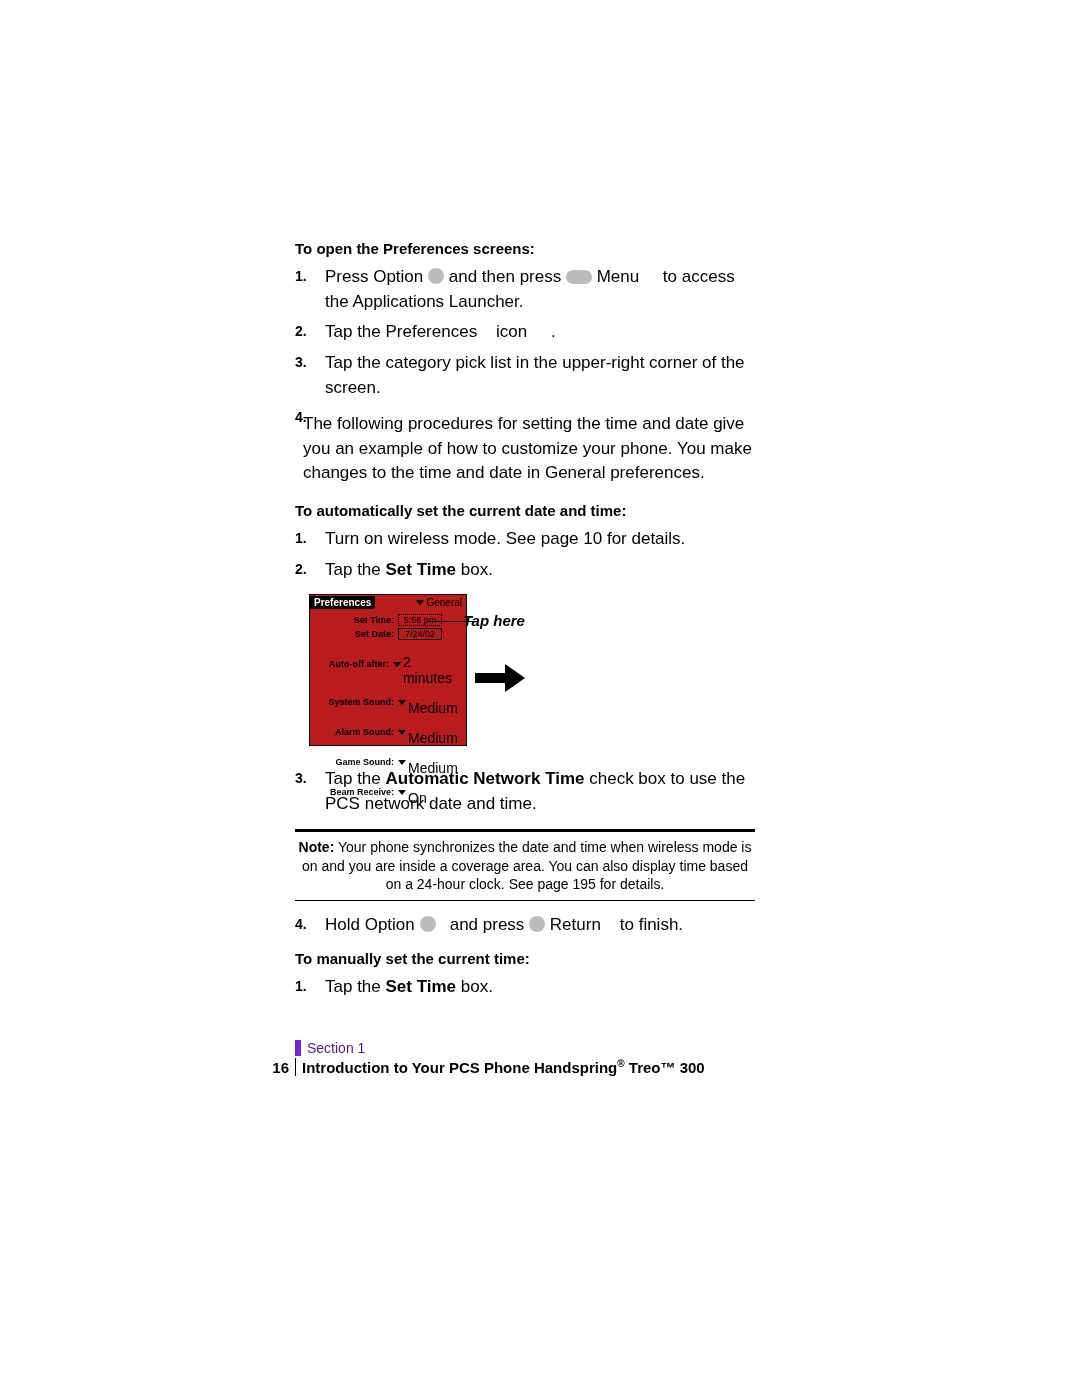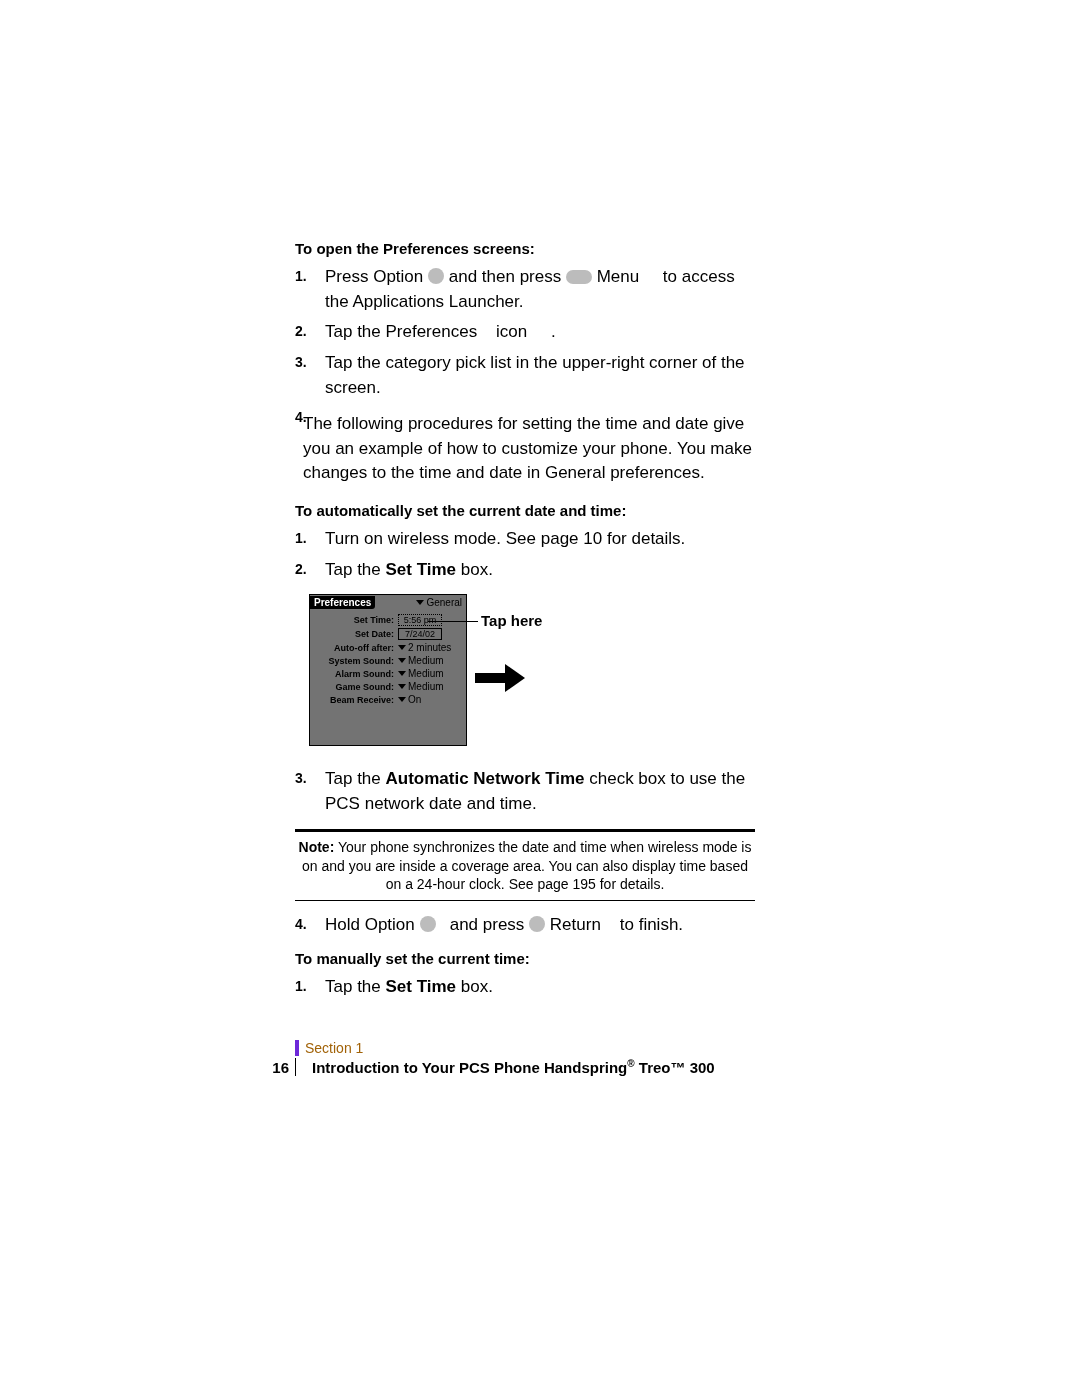--- a/index.html
+++ b/index.html
@@ -77,21 +77,21 @@
     margin: 6px 0 18px 0;
     height: 155px;
   }
   .prefs-screen {
     position: absolute;
     left: 14px;
     top: 0;
     width: 156px;
     height: 150px;
     border: 1px solid #000;
-    background: #737373;
+    background: #b91c1c;
     font-family: Tahoma, Arial, sans-serif;
   }
   .prefs-titlebar {
     display: flex;
     align-items: center;
     height: 15px;
   }
   .prefs-title-left {
     background: #000;
     color: #fff;
@@ -135,21 +135,22 @@
     font-weight: normal;
     font-size: 9px;
     min-width: 36px;
     text-align: center;
   }
   .prefs-row .valbox.dotted {
     border: 1px dotted #000;
   }
   .prefs-row .valplain {
     font-weight: normal;
-    font-size: 10px;
+    font-size: 14px;
+    margin-top: 12px;
   }
   .callout-line {
     position: absolute;
     height: 0;
     border-top: 1px solid #000;
   }
   .callout-label {
     position: absolute;
     font-weight: bold;
     font-size: 15px;
@@ -197,42 +198,42 @@
   }
 
   .footer-area {
     position: absolute;
     left: 263px;
     top: 1040px;
     width: 500px;
   }
   .footer-section {
     font-size: 14px;
-    color: #a16207;
+    color: #4c1d95;
     margin-left: 32px;
-    border-left: 4px solid #6d28d9;
+    border-left: 6px solid #6d28d9;
     padding-left: 6px;
     margin-bottom: 2px;
   }
   .footer-line {
     display: flex;
     align-items: baseline;
   }
   .footer-pagenum {
     font-weight: bold;
     font-size: 15px;
     width: 26px;
     text-align: right;
     padding-right: 6px;
   }
   .footer-title {
     font-weight: bold;
     font-size: 15px;
     border-left: 1px solid #000;
-    padding-left: 16px;
+    padding-left: 6px;
   }
   .footer-title .reg {
     font-size: 10px;
     vertical-align: super;
   }
 </style>
 </head>
 <body>
 
 <div class="page">
@@ -330,21 +331,21 @@
             <span class="valplain">Medium</span>
           </div>
           <div class="prefs-row">
             <span class="label">Beam Receive:</span>
             <span class="tri"></span>
             <span class="valplain">On</span>
           </div>
         </div>
       </div>
       <div class="callout-line" style="left:133px; top:27px; width:50px;"></div>
-      <div class="callout-label" style="left:186px; top:18px;">Tap here</div>
+      <div class="callout-label" style="left:168px; top:18px;font-style:italic;">Tap here</div>
       <div class="big-arrow">
         <span class="shaft"></span><span class="head"></span>
       </div>
     </div>
 
     <ol class="steps">
       <li>
         <span class="num">3.</span>
         <span>
           <span>Tap the</span>

